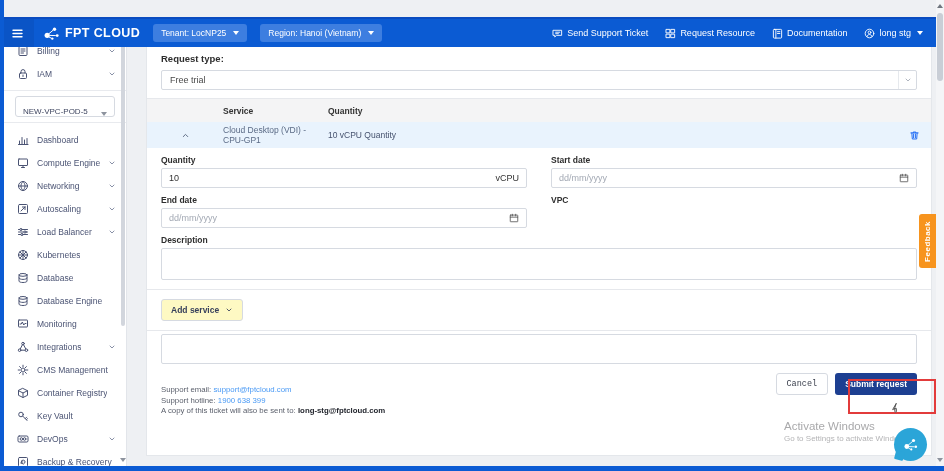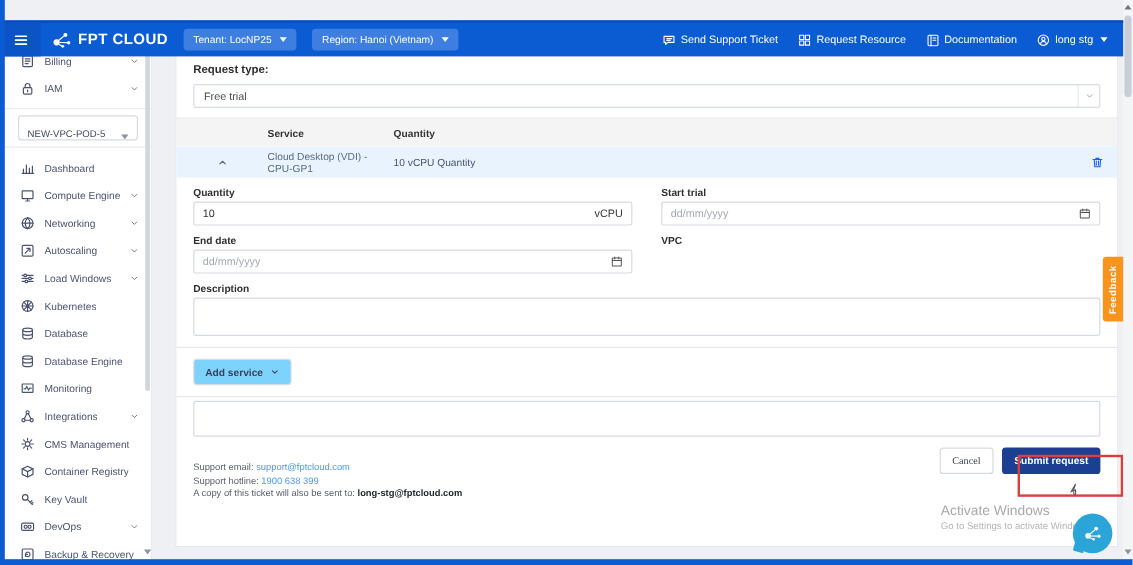--- a/index.html
+++ b/index.html
@@ -81,34 +81,34 @@
   .cal{display:flex;flex:none;}
   .cal svg{width:10px;height:10px;stroke:#555;fill:none;stroke-width:1;stroke-linecap:round;}
   .vpc-sel{margin-top:3px;}
   .ph{color:#a3a9b4;}
   .full{grid-column:1 / -1;}
   textarea.area{display:block;width:100%;border:1px solid #d6dae1;border-radius:2px;resize:none;margin-top:3px;
        font-family:"Liberation Sans",sans-serif;font-size:9px;padding:4px 6px;outline:none;}
   .desc-area{height:32px;}
   .svc-footer{border-top:1px solid #e6e8ec;padding:9px 14px;}
   .btn-add{display:inline-flex;align-items:center;gap:6px;height:22px;padding:0 9px;border:1px solid #d6dae1;
-           border-radius:3px;font-size:8.5px;font-weight:bold;color:#38415c;background:#7dd3fc;cursor:pointer;
+           border-radius:3px;font-size:8.5px;font-weight:bold;color:#38415c;background:#fef9c3;cursor:pointer;
            font-family:"Liberation Sans",sans-serif;}
   .btn-add svg{width:8px;height:8px;stroke:#38415c;fill:none;stroke-width:1.3;stroke-linecap:round;stroke-linejoin:round;}
 
   .add-label{margin-top:11px;}
   .add-area{height:30px;margin-top:5px;}
 
   .foot{display:flex;margin-top:6px;align-items:flex-start;}
   .support{margin-top:15px;font-size:7.8px;color:#5a5f6b;line-height:10.5px;}
   .support a{color:#4a9af5;text-decoration:none;cursor:pointer;}
   .copy-email{font-weight:bold;color:#23262e;}
   .btns{margin-left:auto;display:flex;gap:7px;margin-top:3px;}
   .btn-cancel{height:22px;padding:0 10px;border:1px solid #d6dae1;background:#fff;border-radius:3px;font-size:8.5px;
-              color:#3a3f4c;cursor:pointer;font-family:Liberation Serif, serif;}
+              color:#3a3f4c;cursor:pointer;font-family:Liberation Mono, monospace;}
   .btn-submit{height:22px;padding:0 10px;background:#1d3f91;color:#fff;border-radius:3px;font-size:8.5px;font-weight:bold;
               border:none;cursor:pointer;font-family:"Liberation Sans",sans-serif;}
 
   .annot{position:absolute;left:720px;top:349px;width:88px;height:35px;border:2px solid #e23b3b;z-index:20;pointer-events:none;}
   .cursor-icn{position:absolute;left:762px;top:372px;width:13px;height:14px;z-index:21;pointer-events:none;}
 
   .watermark1{position:absolute;left:656px;top:390px;font-size:11.5px;color:#a9a9ab;}
   .watermark2{position:absolute;left:656px;top:404px;font-size:8px;color:#b4b4b6;}
 
   .chatbtn{position:absolute;left:766px;top:398px;width:33px;height:33px;border-radius:50%;background:#2ba5d8;
@@ -292,21 +292,21 @@
         </div>
         <div class="side-item">
           <span class="sicon">
             <svg viewBox="0 0 12 12">
               <path d="M1.5 3.5h9M1.5 6h9M1.5 8.5h9"></path>
               <circle cx="4" cy="3.5" r="1.1" fill="#fff"></circle>
               <circle cx="8" cy="6" r="1.1" fill="#fff"></circle>
               <circle cx="5" cy="8.5" r="1.1" fill="#fff"></circle>
             </svg>
           </span>
-          <span class="slabel">Load Windows</span>
+          <span class="slabel">Load Balancer</span>
           <span class="schev">
             <svg viewBox="0 0 12 12">
               <path d="M3 4.5l3 3 3-3"></path>
             </svg>
           </span>
         </div>
         <div class="side-item">
           <span class="sicon">
             <svg viewBox="0 0 12 12">
               <circle cx="6" cy="6" r="4.5"></circle>
@@ -457,21 +457,21 @@
 
         <div class="svc-form">
           <div class="field">
             <div class="lbl">Quantity</div>
             <div class="inp">
               <input value="10" style="">
               <span class="suffix">vCPU</span>
             </div>
           </div>
           <div class="field">
-            <div class="lbl">Start trial</div>
+            <div class="lbl">Start date</div>
             <div class="inp">
               <input placeholder="dd/mm/yyyy" style="">
               <span class="cal">
                 <svg viewBox="0 0 12 12">
                     <rect x="1.5" y="2.5" width="9" height="8" rx="0.5"></rect>
                     <path d="M1.5 5h9M4 1.5v2M8 1.5v2"></path>
                   </svg>
               </span>
             </div>
           </div>

